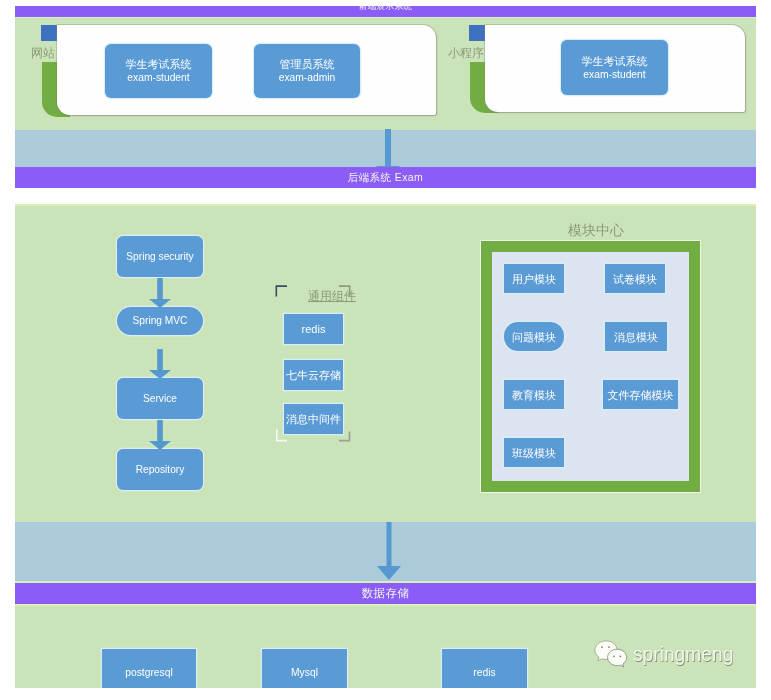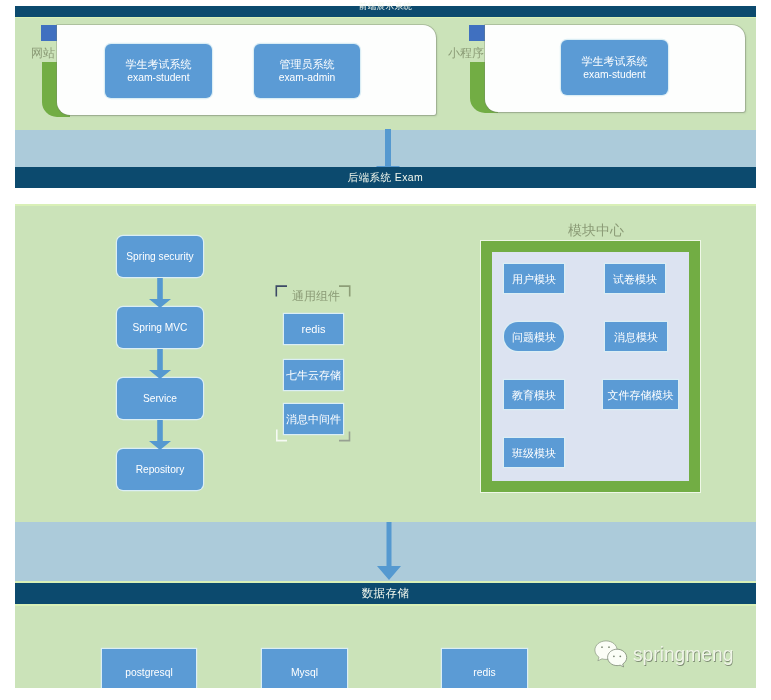--- a/index.html
+++ b/index.html
@@ -3,21 +3,21 @@
 <meta charset="utf-8">
 <title>System Architecture</title>
 <style>
   html,body{margin:0;padding:0;}
   body{
     width:771px;height:700px;background:#ffffff;overflow:hidden;
     font-family:"Liberation Sans",sans-serif;
   }
   #stage{position:relative;width:771px;height:700px;}
   .band{position:absolute;left:15px;width:741px;}
-  .sec-bar{position:absolute;left:15px;width:741px;height:21px;background:#0c4a6e;
+  .sec-bar{position:absolute;left:15px;width:741px;height:21px;background:#8b5cf6;
            color:#f4f9ee;font-size:10px;display:flex;align-items:center;justify-content:center;
            letter-spacing:.4px;}
   .green-bg{background:#cbe3b9;}
   .blue-bg{background:#accbda;}
   .card{position:absolute;background:#fdfefd;border-radius:0 13px 2px 13px;
         box-shadow:0 0 0 0.7px rgba(120,130,110,.45), 1px 1px 2px rgba(110,120,100,.35);}
   .lbar{position:absolute;background:#72ad44;border-bottom-left-radius:13px;}
   .bsq{position:absolute;background:#4070c0;}
   .glabel{position:absolute;color:#8b9b76;font-size:12px;white-space:nowrap;}
   .bbox{position:absolute;background:#5b9bd5;color:#ffffff;display:flex;
@@ -74,21 +74,21 @@
   <div class="band" style="top:181px;height:2px;background:#d9f0b7;"></div>
   <div class="sec-bar" style="top:167px;">
     <span style="font-size:10.5px;">后端系统 Exam</span>
   </div>
   <div class="band" style="top:204px;height:2px;background:#d9f0b7;"></div>
   <div class="band green-bg" style="top:206px;height:316px;"></div>
 
   <div class="bbox r" style="left:117px;top:236px;width:86px;height:41px;">
     <div class="lat">Spring security</div>
   </div>
-  <div class="bbox r" style="left:117px;top:307px;width:86px;height:41px;">
+  <div class="bbox r" style="left:117px;top:307px;width:86px;height:28px;border-radius:18px;">
     <div class="lat">Spring MVC</div>
   </div>
   <div class="bbox r" style="left:117px;top:378px;width:86px;height:41px;">
     <div class="lat">Service</div>
   </div>
   <div class="bbox r" style="left:117px;top:449px;width:86px;height:41px;">
     <div class="lat">Repository</div>
   </div>
   <svg class="arrow" viewBox="0 0 22 30" width="22" height="30" style="left:149px;top:278px;">
     <path d="M8.2 0 H13.8 V21 H22 L11 30 L0 21 H8.2 Z" fill="#5599d0"></path>
@@ -101,21 +101,21 @@
   </svg>
 
   <svg class="brk" viewBox="0 0 76 13" width="76" height="13" style="left:275px;top:285px;">
     <path d="M1.3 11.5 V1.1 H12" fill="none" stroke="#3d4a66" stroke-width="1.6"></path>
     <path d="M64 1.1 H74.7 V11.5" fill="none" stroke="#8d9e77" stroke-width="1.6"></path>
   </svg>
   <svg class="brk" viewBox="0 0 76 13" width="76" height="13" style="left:275px;top:429px;">
     <path d="M1.8 0.6 V11.6 H12" fill="none" stroke="#f6faf4" stroke-width="1.6"></path>
     <path d="M64 11.6 H74.5 V2.6" fill="none" stroke="#97a192" stroke-width="1.6"></path>
   </svg>
-  <div class="glabel" style="left:292px;top:288px;">通用组件</div>
+  <div class="glabel" style="left:308px;top:288px;text-decoration:underline;">通用组件</div>
   <div class="bbox" style="left:284px;top:314px;width:59px;height:30px;">
     <div class="l1">redis</div>
   </div>
   <div class="bbox" style="left:284px;top:360px;width:59px;height:30px;">
     <div class="l1">七牛云存储</div>
   </div>
   <div class="bbox" style="left:284px;top:404px;width:59px;height:30px;">
     <div class="l1">消息中间件</div>
   </div>
 

